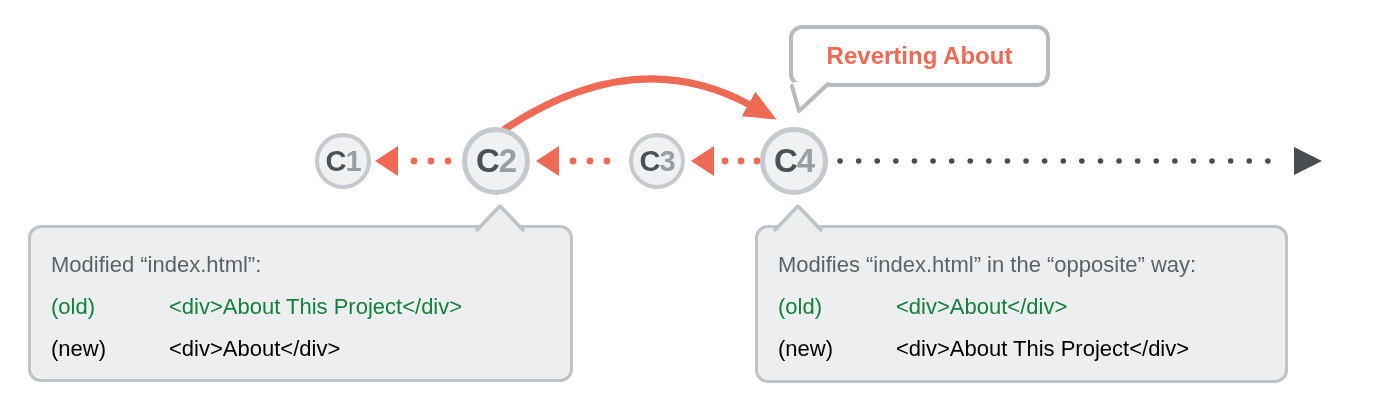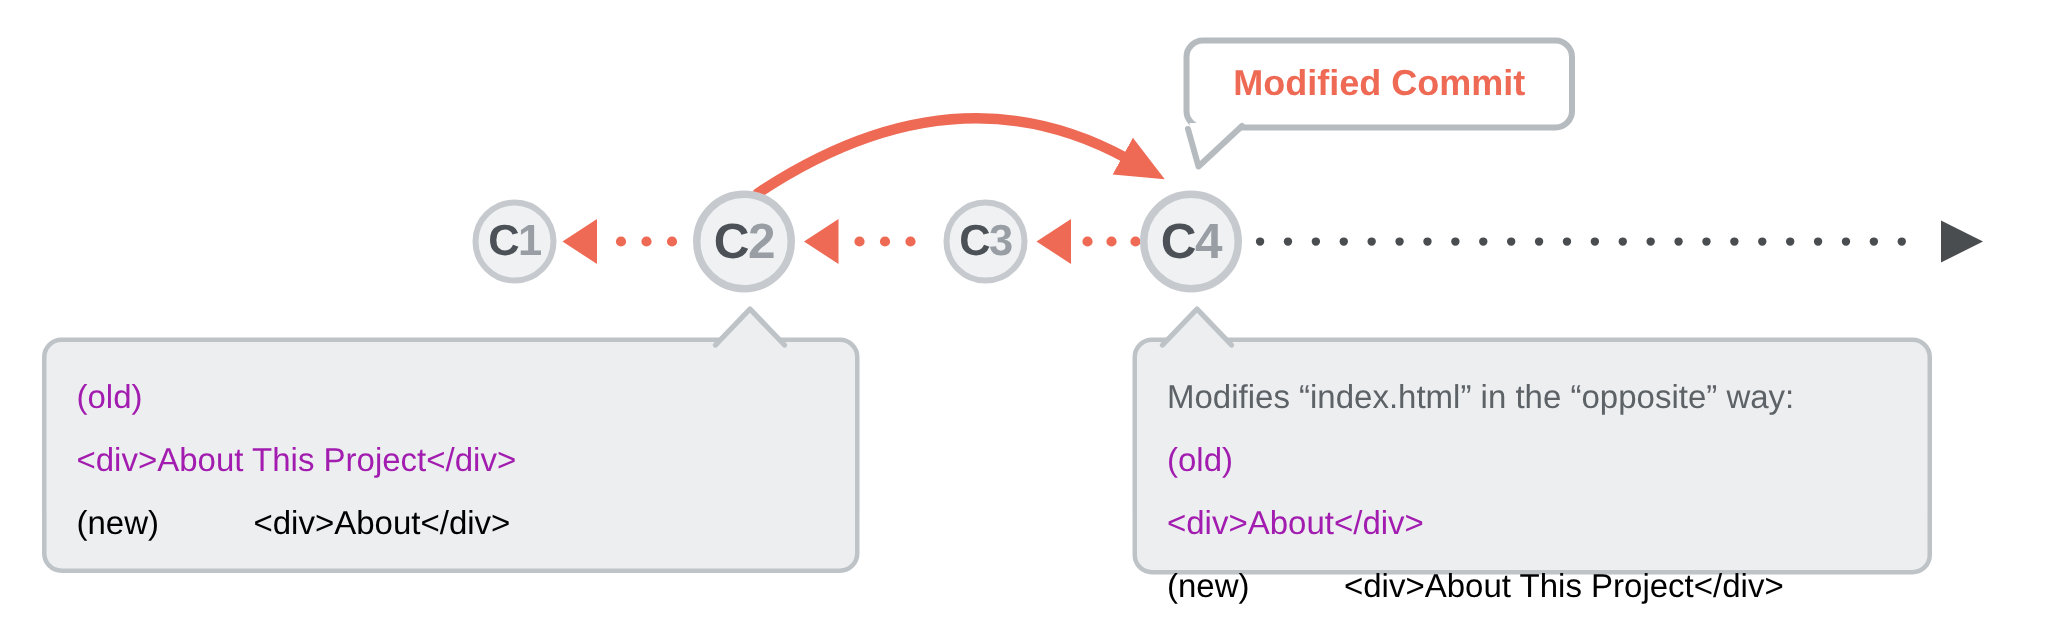--- a/index.html
+++ b/index.html
@@ -33,21 +33,21 @@
   .callout{
     position:absolute;z-index:2;box-sizing:border-box;top:225px;
     background:#ECEEF0;border:3.5px solid #BEC3C7;border-radius:13px;
     padding:16px 20px 0 20px;font-size:22px;color:#5D6267;
   }
   #callout-left{left:28px;width:545px;height:157px;}
   #callout-right{left:755px;width:533px;height:158px;}
   .callout .line{line-height:42px;white-space:nowrap;display:flex;}
   .callout .title{color:#5D6267;}
   .callout .label{display:inline-block;width:118px;flex:none;}
-  .callout .old{color:#a21caf;flex-direction:column;}
+  .callout .old{color:#15803d;}
   .callout .new{color:#000000;}
 </style>
 </head>
 <body>
 
 <div id="stage">
 
   <svg id="connector-layer" class="layer" width="1380" height="417" viewBox="0 0 1380 417">
     <defs>
       <marker id="red-arrowhead" markerUnits="userSpaceOnUse" markerWidth="36" markerHeight="34" refX="4" refY="17" orient="auto">
@@ -95,24 +95,25 @@
   <div class="commit small" style="left:629px;top:133px">
     <span class="c">C</span>
       <span class="n">3</span>
   </div>
   <div class="commit big" style="left:760px;top:127px">
     <span class="c">C</span>
       <span class="n">4</span>
   </div>
 
   <div id="bubble">
-    <span>Modified Commit</span>
+    <span>Reverting About</span>
   </div>
 
   <div class="callout" id="callout-left">
+    <div class="line title">Modified “index.html”:</div>
     <div class="line old">
       <span class="label">(old)</span>
       <span class="code">&lt;div&gt;About This Project&lt;/div&gt;</span>
     </div>
     <div class="line new">
       <span class="label">(new)</span>
       <span class="code">&lt;div&gt;About&lt;/div&gt;</span>
     </div>
   </div>
 

